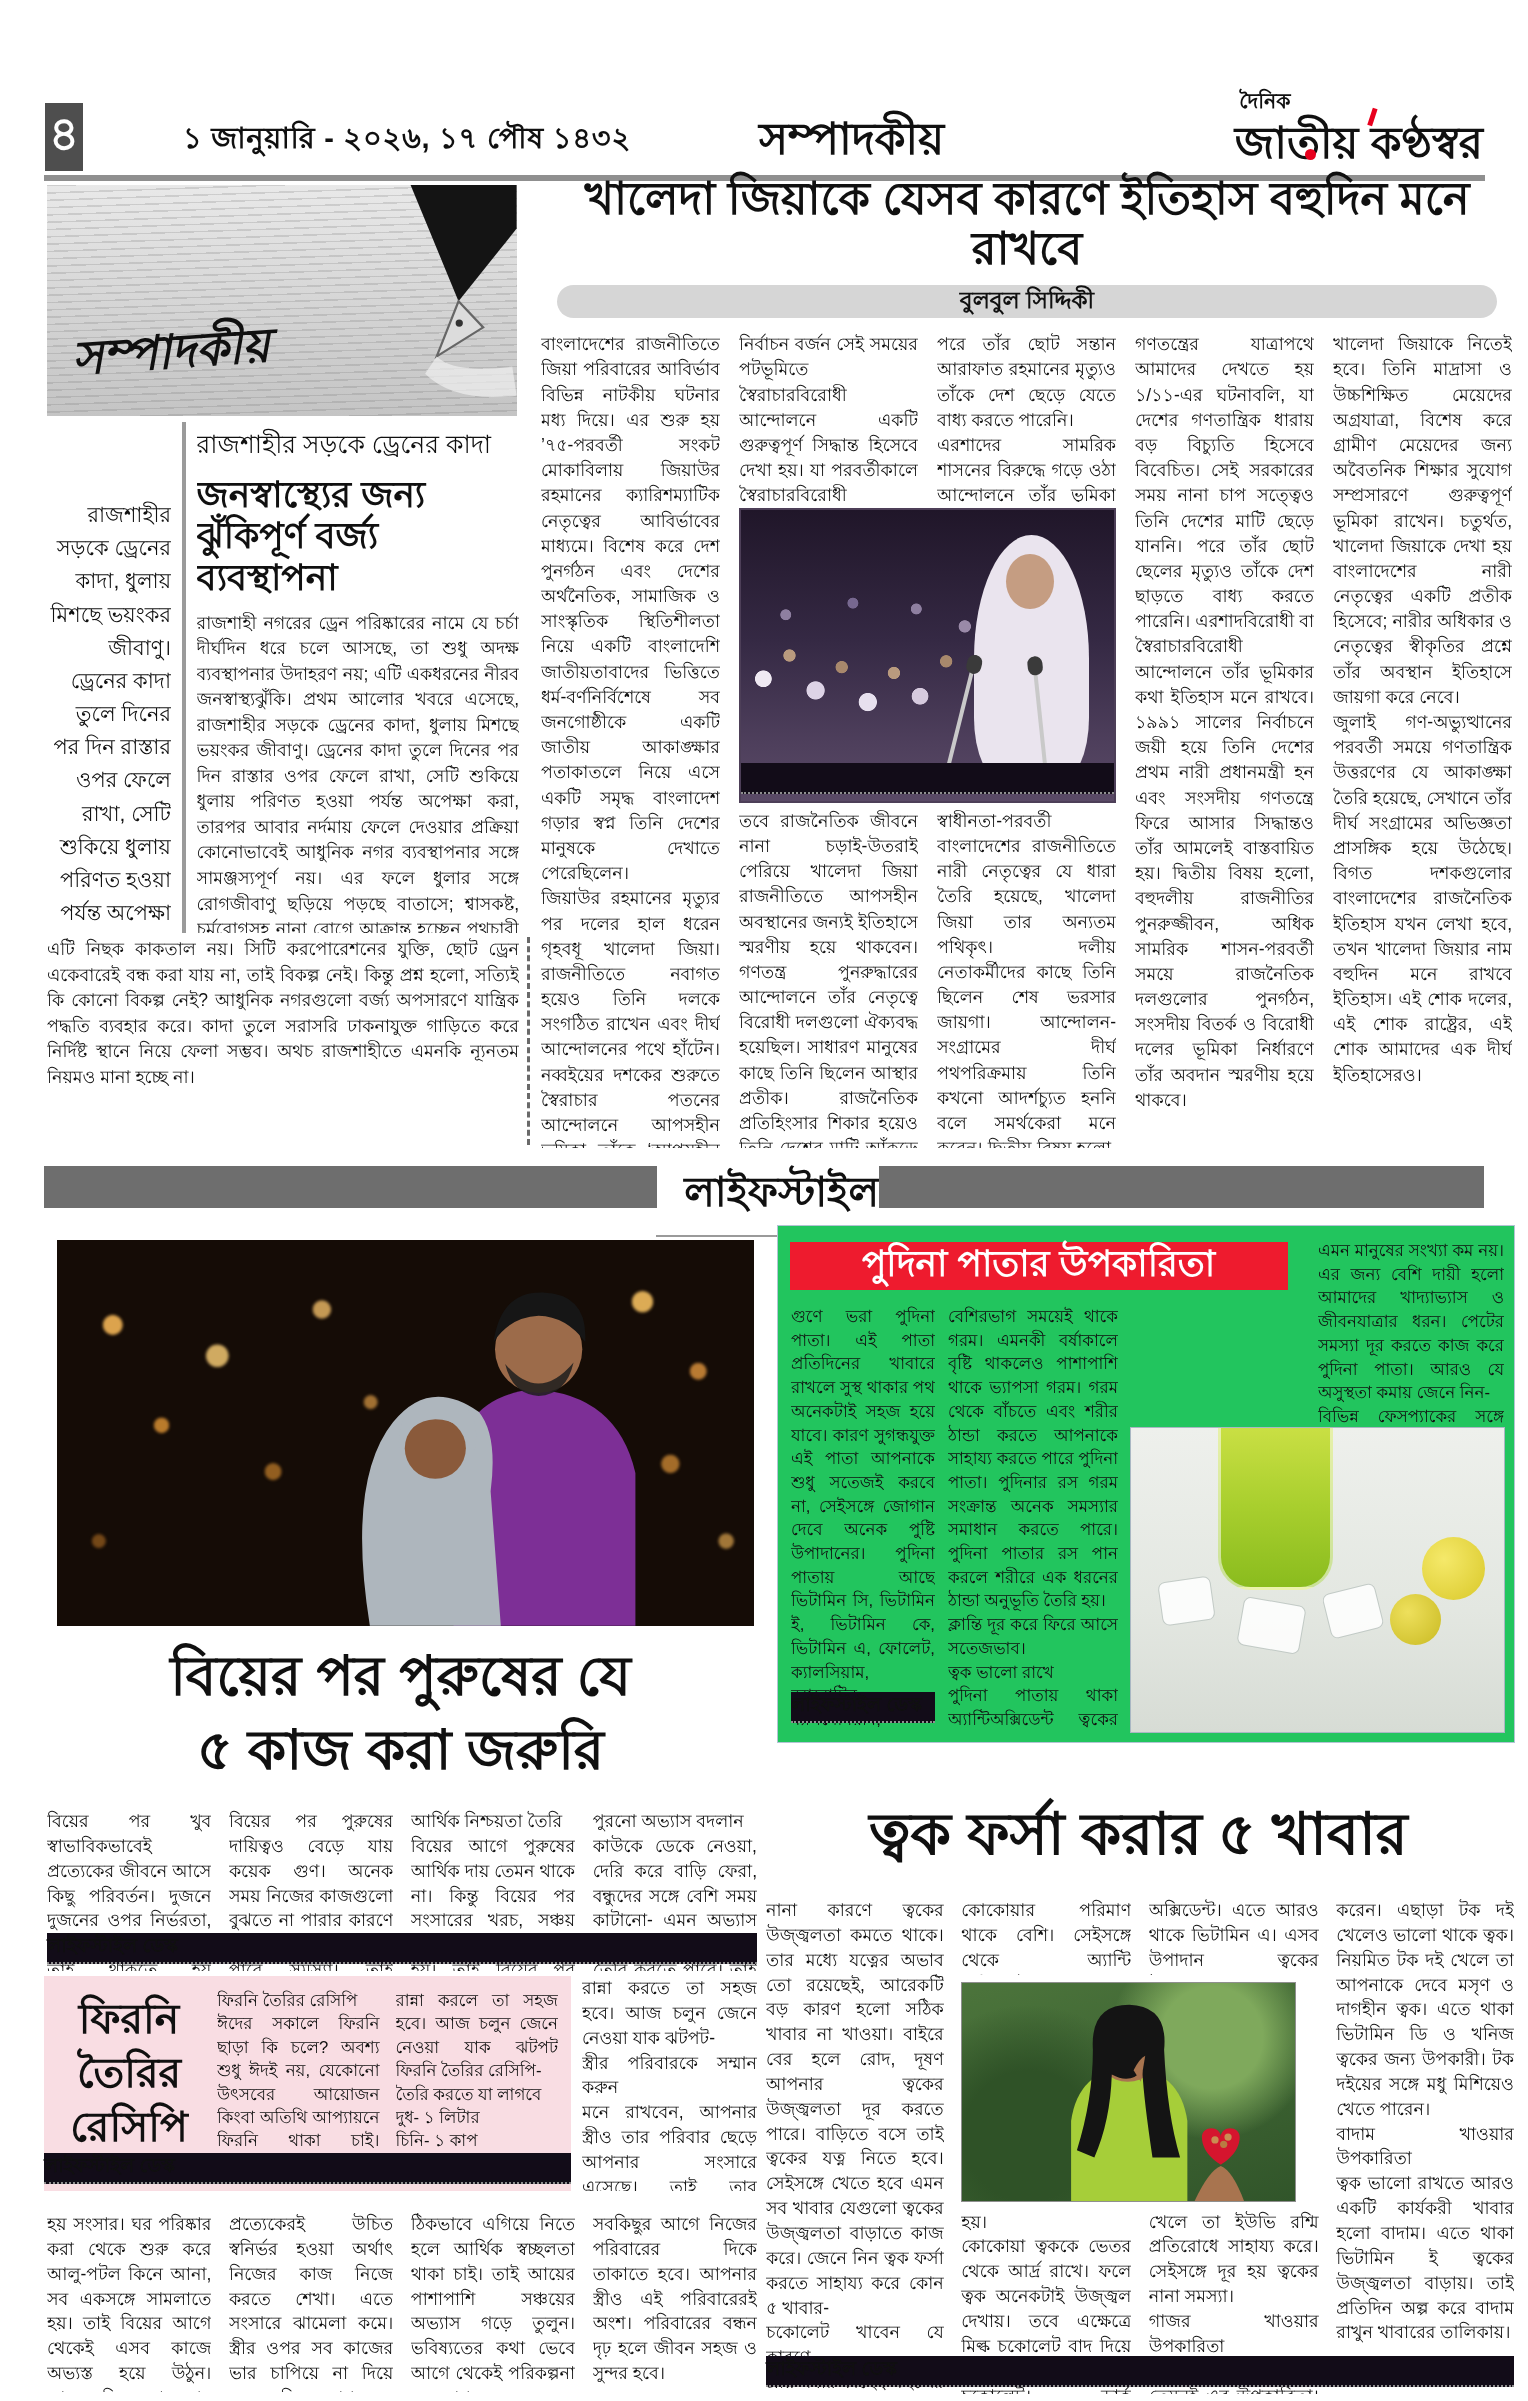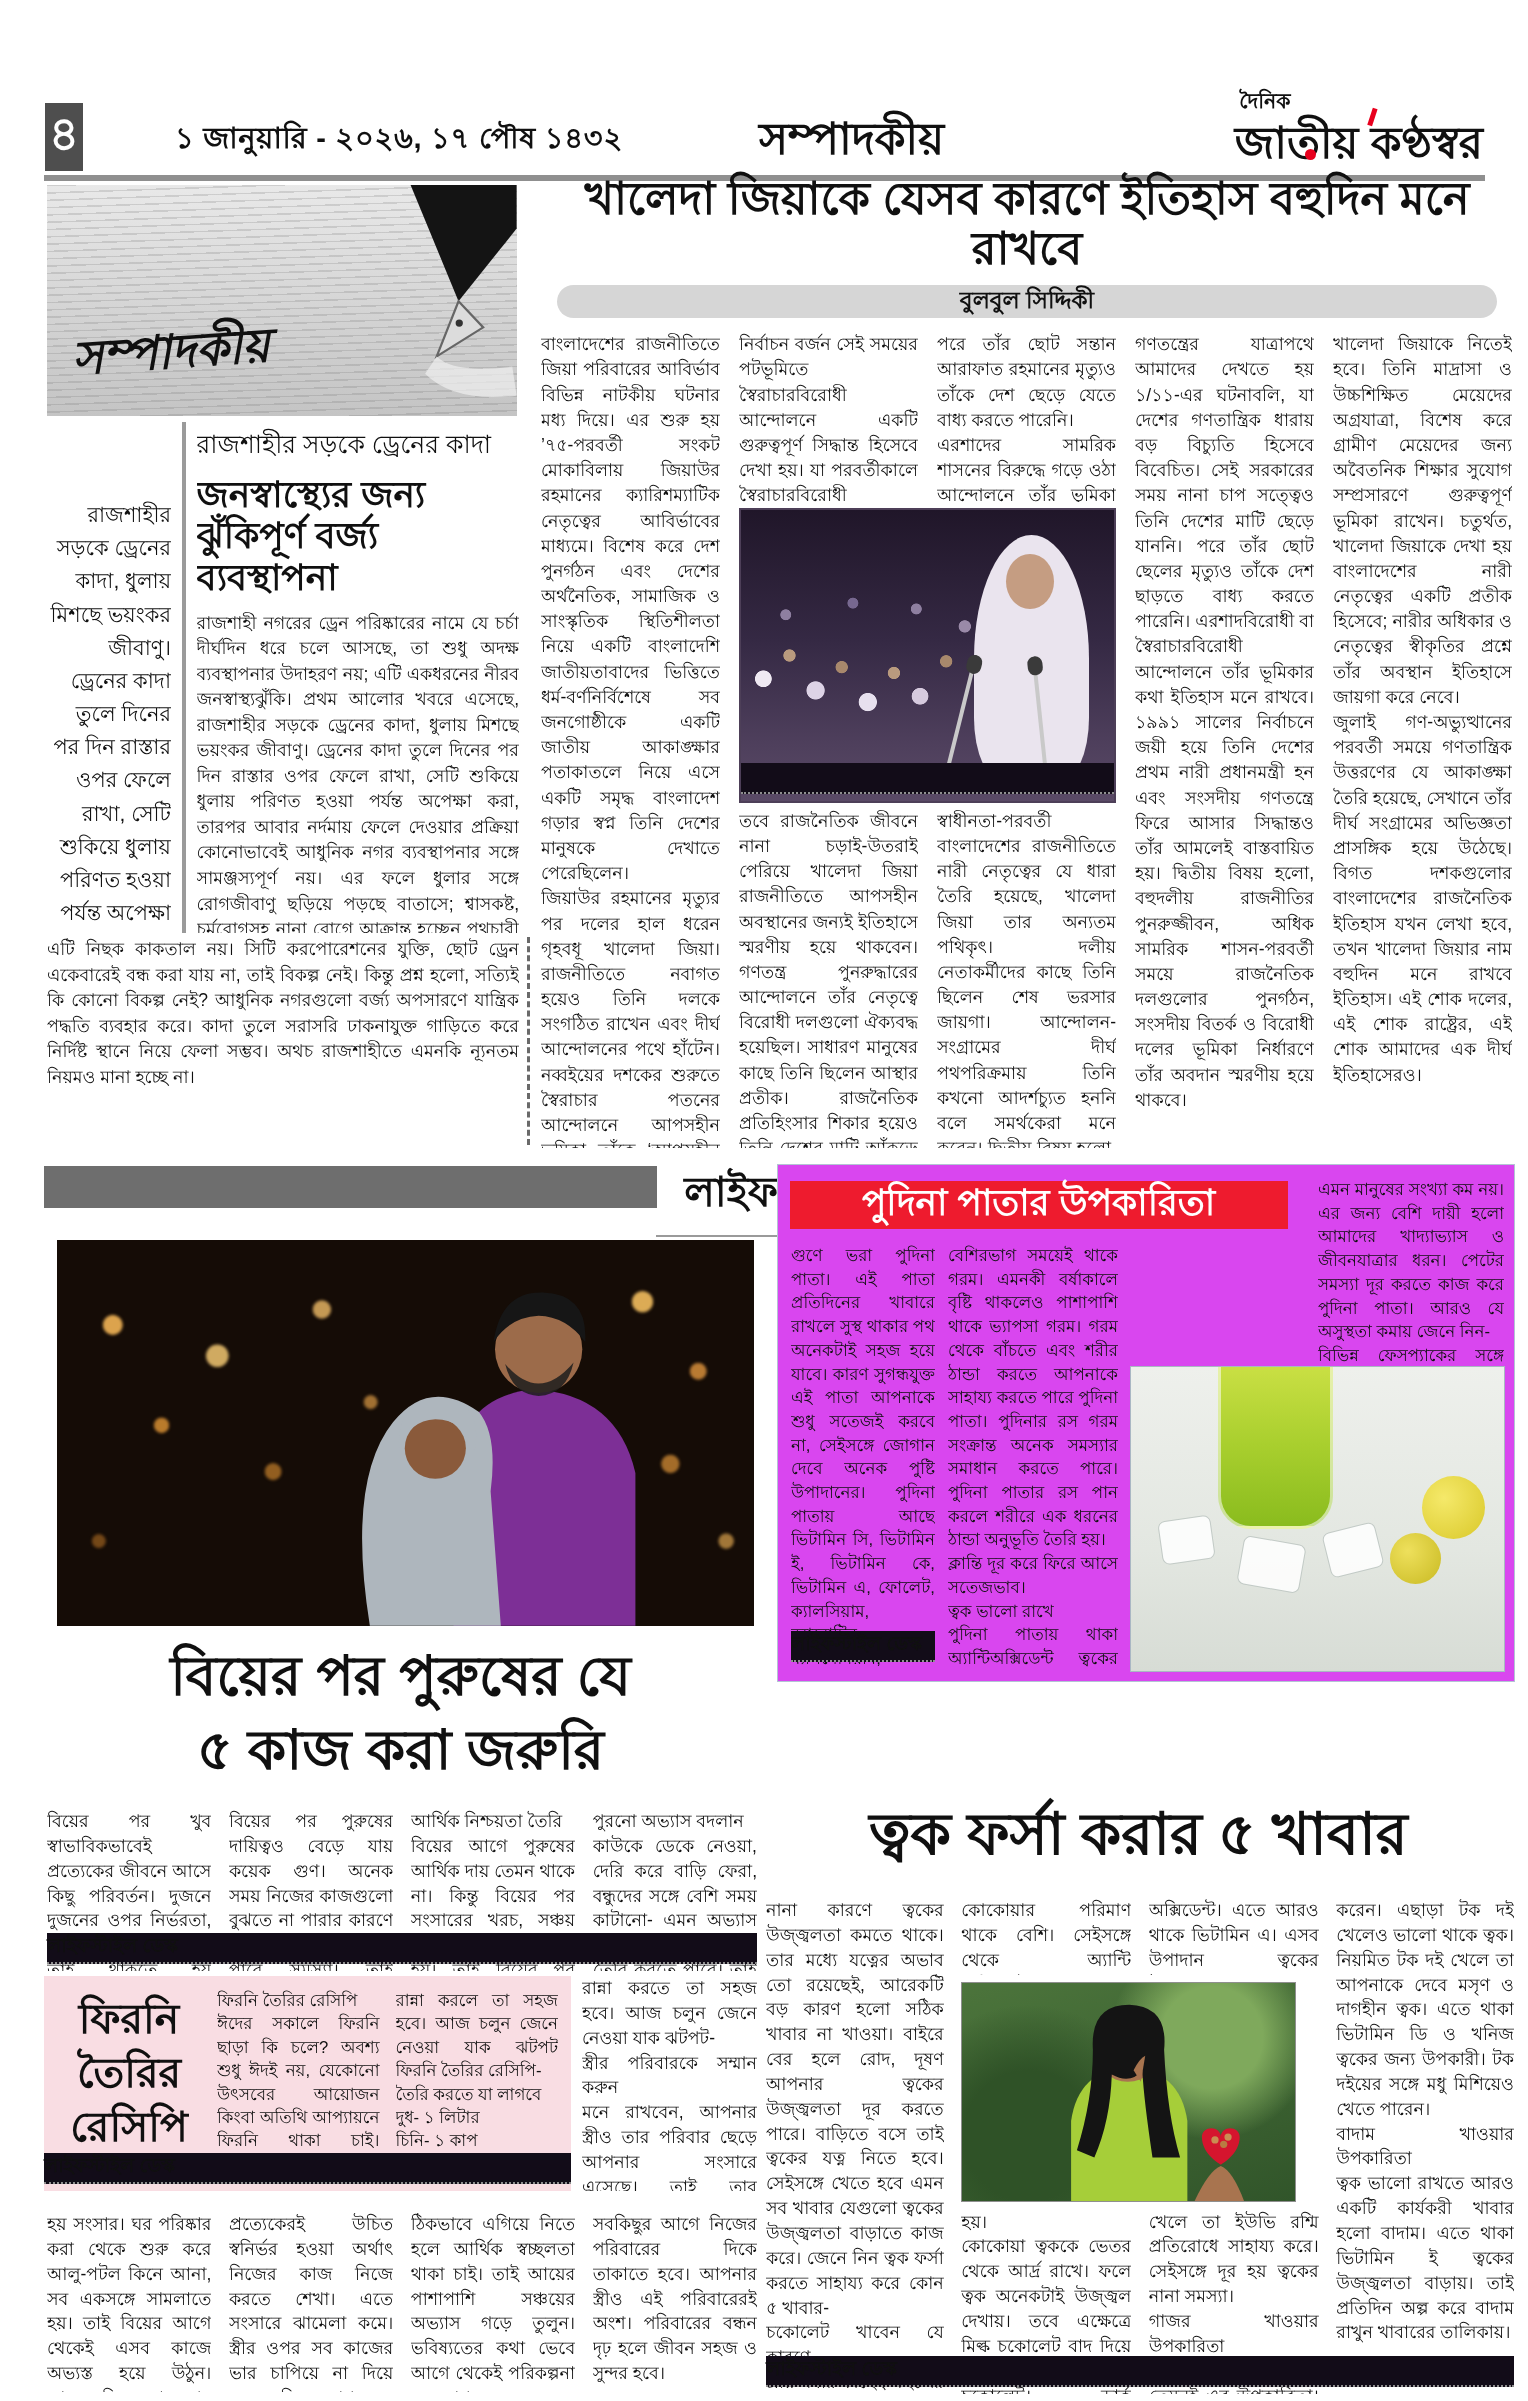--- a/index.html
+++ b/index.html
@@ -3,21 +3,21 @@
 <meta charset="utf-8">
 <style>
   html,body{margin:0;padding:0;background:#e9e9e9;font-family:"Liberation Sans",sans-serif;color:#101010;}
   #page{position:relative;width:1528px;height:2401px;background:#ffffff;margin:0 auto;overflow:hidden;}
   .abs{position:absolute;}
   .just{text-align:justify;}
   .pre{white-space:pre-line;}
 
   
   .pagenum{left:45px;top:103px;width:38px;height:68px;background:#4e4e4e;color:#fff;font-size:47px;font-weight:bold;display:flex;align-items:center;justify-content:center;}
-  .date{left:175px;top:115px;font-size:29px;font-weight:700;letter-spacing:0.7px;}
+  .date{left:183px;top:115px;font-size:29px;font-weight:700;letter-spacing:0.7px;}
   .section-label{left:728px;top:106px;width:247px;text-align:center;font-size:44px;font-weight:900;}
   .logo{right:45px;top:86px;text-align:left;}
   .logo-top{display:block;font-size:20.4px;font-weight:900;margin-left:4.4px;}
   .logo-main{display:block;font-size:44px;font-weight:900;line-height:1.05;position:relative;}
   .logo-main::before{content:"";position:absolute;bottom:5.8px;left:70px;width:11px;height:11px;border-radius:50%;background:#e8001e;}
   .logo-main::after{content:"";position:absolute;top:-11.6px;right:108px;width:5.1px;height:17.5px;background:#e8001e;transform:rotate(18deg);box-shadow:10.2px-6px 0 #e8001e;}
   .header-rule{left:44px;top:175px;width:1441px;height:5.8px;background:#8f8f8f;}
 
   
   .edit-img{left:47px;top:185px;width:470px;height:231px;background:
@@ -96,21 +96,21 @@
   .desk{font-weight:700;font-size:19px;border-bottom:2.2px dotted #8f8f8f;display:inline-block;padding-bottom:3.6px;margin-bottom:7.3px;}
   .recipe{left:44px;top:1976px;width:527px;height:215px;background:#f9dde3;display:flex;gap:16px;padding:13px;box-sizing:border-box;}
   .rtitle{width:144px;text-align:center;padding-top:2.9px;}
   .rtitle-text{font-size:41px;font-weight:900;line-height:1.32;}
   .rtitle-bar{width:109px;height:8.7px;background:#8f8f8f;margin:16px auto 0;}
   .rcol{flex:1;font-size:16.7px;line-height:1.4;overflow:hidden;}
   .mar-side{left:582px;top:1976px;width:175px;height:215px;font-size:17.5px;line-height:1.42;overflow:hidden;}
   .mar-row2{left:47px;top:2212px;width:710px;height:180px;display:flex;gap:17.5px;}
 
   
-  .pudina{left:777px;top:1164px;width:738px;height:518px;background:#d946ef;border:1.5px solid #b3c4d4;box-sizing:border-box;}
+  .pudina{left:777px;top:1225px;width:738px;height:518px;background:#22c55e;border:1.5px solid #b3c4d4;box-sizing:border-box;}
   .pban{position:absolute;left:11.6px;top:16px;width:498px;height:48px;background:#ee1b2e;color:#fff;display:flex;align-items:center;justify-content:center;font-size:36px;font-weight:900;}
   .pc1{position:absolute;left:13px;top:79px;width:144px;height:425px;font-size:16.7px;line-height:1.42;overflow:hidden;}
   .pc2{position:absolute;left:170px;top:79px;width:170px;height:425px;font-size:16.7px;line-height:1.42;overflow:hidden;}
   .pright{position:absolute;left:540px;top:13px;width:186px;height:271px;font-size:16.7px;line-height:1.42;overflow:hidden;}
   .drink{position:absolute;left:352px;top:201px;width:373px;height:304px;border:1.5px solid #a9b7c3;overflow:hidden;background:linear-gradient(180deg,#eef0ec 0%,#e3e7e1 60%,#d7dcd5 100%);}
   .glass{position:absolute;left:87px;top:-26px;width:109px;height:182px;background:linear-gradient(180deg,#d3e44a 0%,#a9cf2e 55%,#8abc1e 100%);border-radius:4.4px 4.4px 33px 33px;border:3.6px solid rgba(255,255,255,.55);}
   .ice{position:absolute;background:rgba(255,255,255,.85);border:1.5px solid rgba(180,190,185,.8);border-radius:7.3px;}
   .ice1{left:29px;top:151px;width:51px;height:42px;transform:rotate(-8deg);}
   .ice2{left:109px;top:173px;width:61px;height:47px;transform:rotate(10deg);}
   .ice3{left:195px;top:160px;width:52px;height:44px;transform:rotate(-14deg);}

